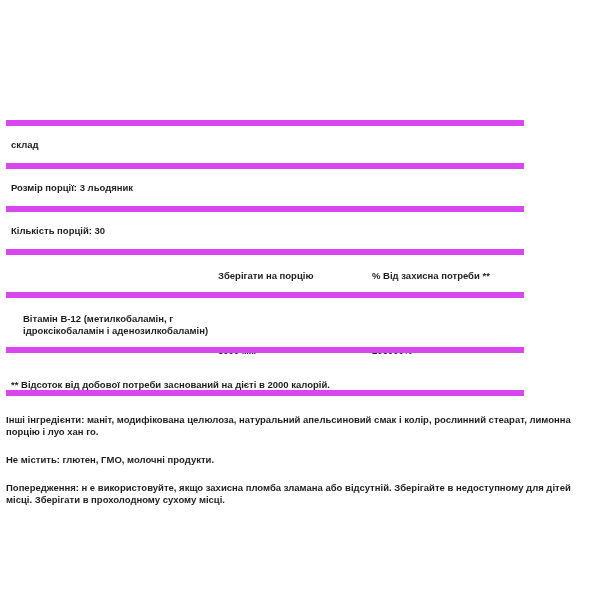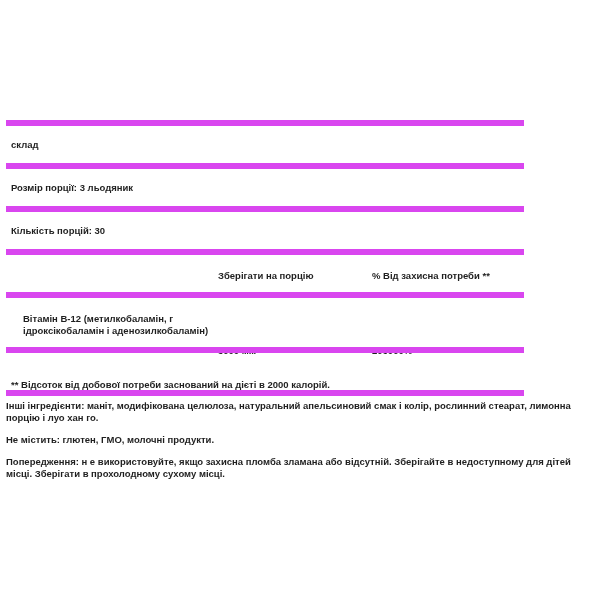--- a/index.html
+++ b/index.html
@@ -75,21 +75,21 @@
       margin-top: 40px;
     }
     .notes {
       position: absolute;
       left: 6px;
       top: 398px;
       width: 570px;
     }
     .note {
       line-height: 12px;
-      margin: 2px 0 10px 0;
+      margin: 16px 0 10px 0;
       padding-left: 0;
     }
   </style>
 </head>
 <body>
 
 <div class="table">
   <div class="row simple">
     <span>склад</span>
   </div>

